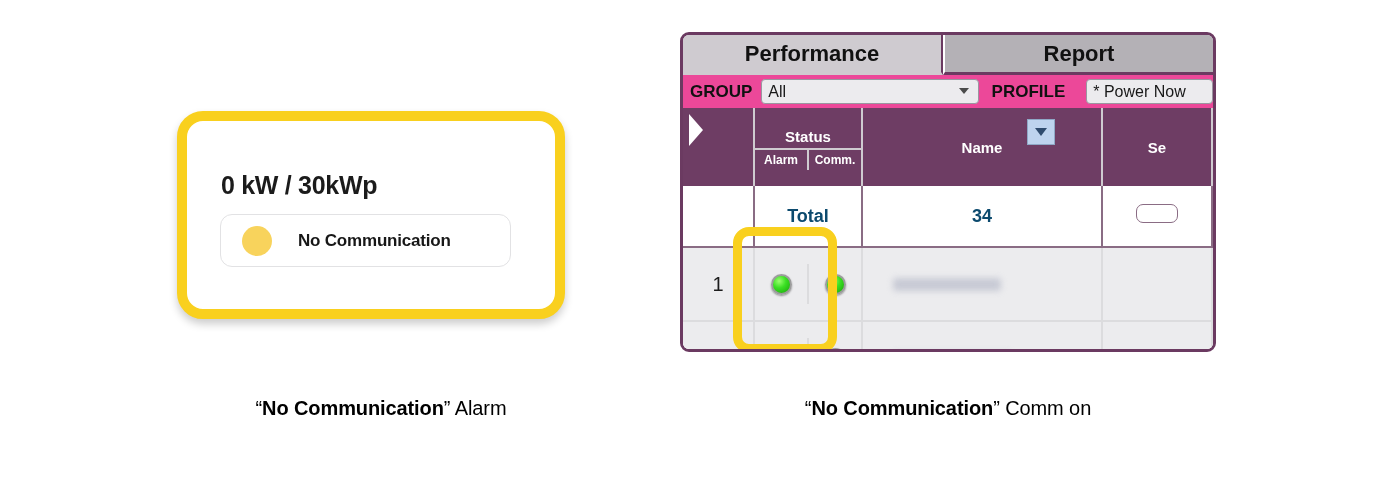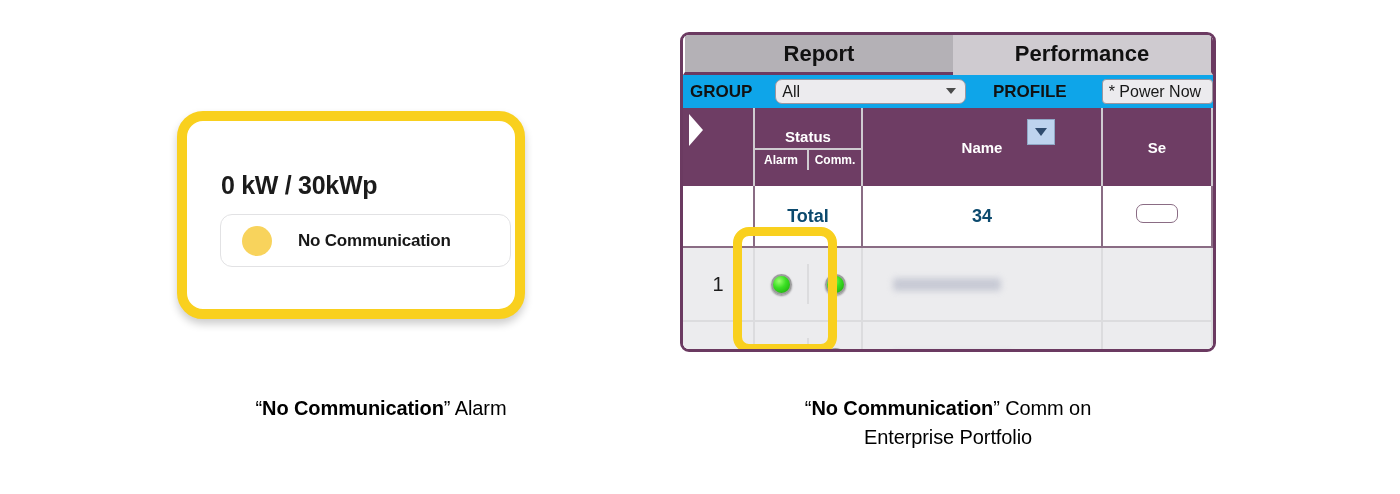--- a/index.html
+++ b/index.html
@@ -14,21 +14,21 @@
     overflow: hidden;
     font-family: "Liberation Sans", sans-serif;
     -webkit-font-smoothing: antialiased;
   }
 
   
   #left-panel {
     position: absolute;
     left: 177px;
     top: 111px;
-    width: 348px;
+    width: 388px;
     height: 208px;
   }
   #dashboard-card {
     position: absolute;
     inset: 0;
     box-sizing: border-box;
     background: #ffffff;
     border: 10px solid #F9D01E;
     border-radius: 26px;
     box-shadow: 0 5px 9px rgba(0,0,0,0.20);
@@ -117,44 +117,44 @@
   }
   #tab-report {
     flex: 1 1 auto;
     background: #B4B1B6;
     border-left: 2px solid #ffffff;
   }
 
   
   #filter-bar {
     height: 33px;
-    background: #0ea5e9;
+    background: #ec4899;
     display: flex;
     align-items: center;
     padding-left: 7px;
-    gap: 16px;
+    gap: 2px;
   }
   .filter-label {
     font-size: 17px;
     font-weight: 700;
     color: #111111;
     white-space: nowrap;
   }
   .filter-select {
     box-sizing: border-box;
     height: 25px;
     background: #ECEBEE;
     border: 1px solid #9A96A0;
     border-radius: 4px;
     display: flex;
     align-items: center;
     position: relative;
     margin-left: 7px;
   }
-  #group-select { width: 240px; border-radius: 7px; }
+  #group-select { width: 240px; }
   #profile-select { width: 140px; margin-left: 19px; }
   .filter-value {
     font-size: 16px;
     color: #181818;
     padding-left: 6px;
     white-space: nowrap;
     overflow: hidden;
   }
   .select-caret {
     position: absolute;
@@ -355,22 +355,22 @@
       <div id="status-pill-dot"></div>
       <div id="status-pill-label">No Communication</div>
     </div>
   </div>
 </div>
 
 <div id="right-panel">
   <div id="portfolio-window">
 
     <div id="tab-strip">
+      <div class="tab" id="tab-performance">Performance</div>
       <div class="tab" id="tab-report">Report</div>
-      <div class="tab" id="tab-performance">Performance</div>
     </div>
 
     <div id="filter-bar">
       <span class="filter-label">GROUP</span>
       <div class="filter-select" id="group-select">
         <span class="filter-value">All</span>
         <span class="select-caret"></span>
       </div>
       <span class="filter-label" style="margin-left:11px;">PROFILE</span>
       <div class="filter-select" id="profile-select">
@@ -478,14 +478,13 @@
   </div>
 
 </div>
 
 <div class="caption" id="caption-left">
   <span>“<b>No Communication</b>”<span> Alarm</span></span><br>
 </div>
 
 <div class="caption" id="caption-right">
   <span>“<b>No Communication</b>”<span> Comm on</span></span><br>
-  <span>Enterprise Portfolio</span>
 </div>
 
 </body></html>

